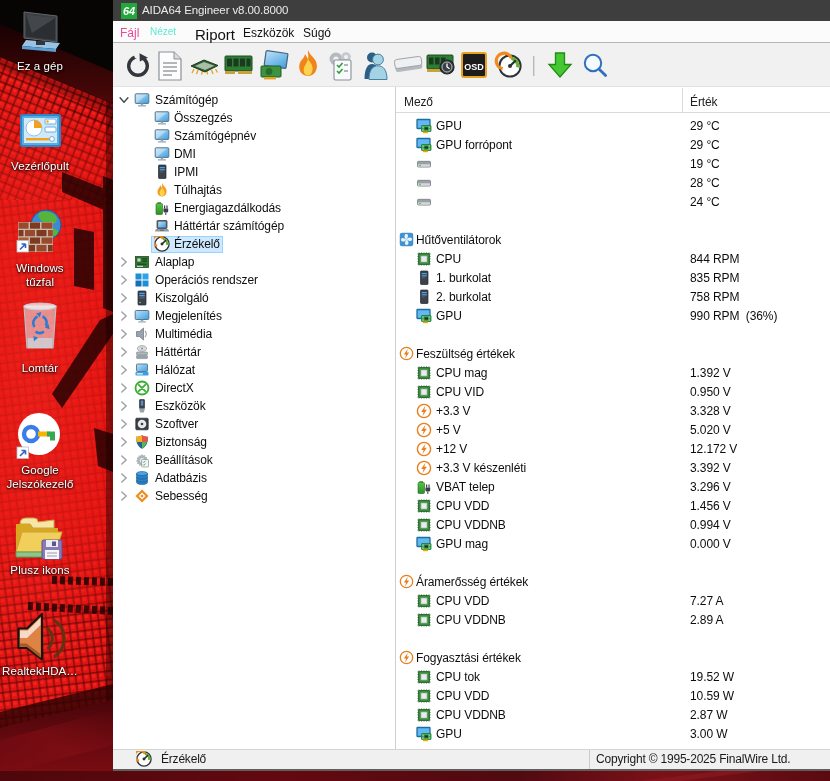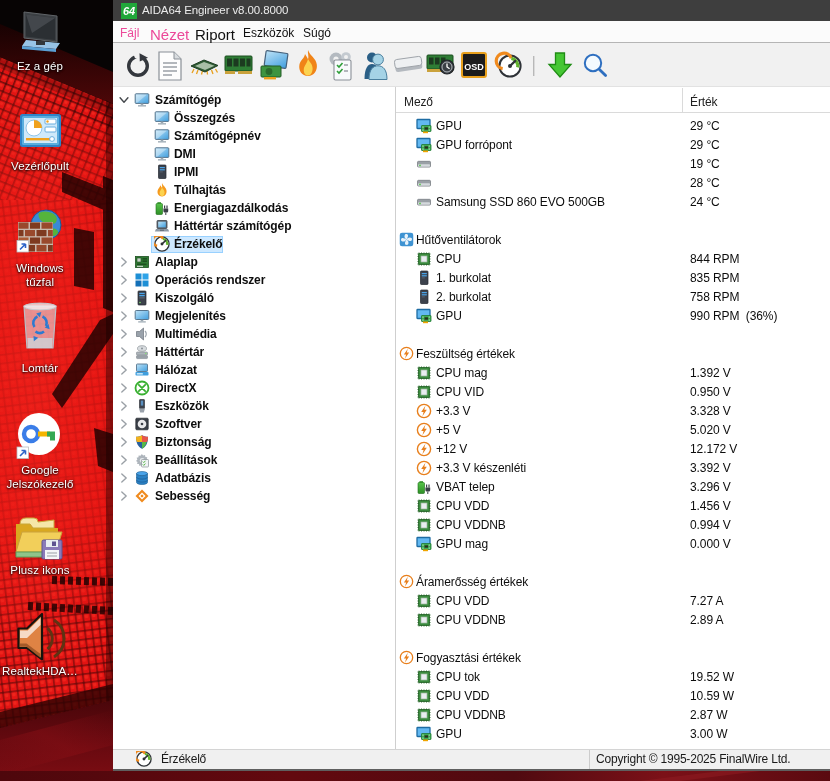--- a/index.html
+++ b/index.html
@@ -6,21 +6,21 @@
   font-family:"Liberation Sans", sans-serif; }
 #scene { position:relative; width:830px; height:781px; }
 .ic { position:absolute; }
 .dlabel { position:absolute; width:110px; text-align:center; font-size:11.5px; color:#fff;
   text-shadow:0 1px 2px rgba(0,0,0,0.95), 0 0 3px rgba(0,0,0,0.8); letter-spacing:0.1px; }
 #win { position:absolute; left:113px; top:0; width:717px; height:771px; background:#fff; }
 #logo { position:absolute; left:8px; top:2.5px; width:16px; height:16px; background:#21a73a;
   color:#fff; font-size:11px; font-weight:bold; text-align:center; line-height:16px; font-style:italic; }
 #menu { position:absolute; left:0; top:21px; width:717px; height:22px; background:#fbfbfb;
   border-bottom:1px solid #b5b5b5; }
-.tl { position:absolute; font-size:12px; color:#0d0d0d; height:18px; line-height:18px; white-space:nowrap; letter-spacing:-0.1px;font-weight:bold;}
+.tl { position:absolute; font-size:12px; color:#0d0d0d; height:18px; line-height:18px; white-space:nowrap; letter-spacing:-0.1px;}
 .rl { position:absolute; font-size:12px; color:#0d0d0d; height:19px; line-height:19px; white-space:nowrap; letter-spacing:-0.1px;}
 </style></head>
 <body>
 <div id="scene">
 
 <svg width="0" height="0" style="position:absolute">
 <defs>
 <linearGradient id="scr" x1="0" y1="0" x2="1" y2="1">
  <stop offset="0" stop-color="#bfe3f7"></stop>
           <stop offset="1" stop-color="#3f9ede"></stop>
@@ -367,21 +367,21 @@
 <div class="dlabel" style="left:-15px;top:464px">Google</div>
 <div class="dlabel" style="left:-15px;top:478px">Jelszókezelő</div>
 <div class="dlabel" style="left:-15px;top:564px">Plusz ikons</div>
 <div class="dlabel" style="left:-15px;top:665px">RealtekHDA…</div>
 <div id="win"></div>
 <div style="position:absolute;left:113px;top:0;width:717px;height:21px;background:#3e3e3e"></div>
 <div id="logo" style="position:absolute;left:121px;top:2.5px">64</div>
 <div style="position:absolute;left:142px;top:4px;color:#ebebeb;font-size:11.5px;letter-spacing:-0.1px">AIDA64 Engineer v8.00.8000</div>
 <div id="menu" style="left:113px"></div>
 <span style="position:absolute;left:120px;top:26px;font-size:12px;color:#ec4899">Fájl</span>
-<span style="position:absolute;left:150px;top:26px;font-size:15px;color:#ec4899">Nézet</span>
+<span style="position:absolute;left:150px;top:26px;font-size:10px;color:#5eead4">Nézet</span>
 <span style="position:absolute;left:195px;top:26px;font-size:15px;color:#101010">Riport</span>
 <span style="position:absolute;left:243px;top:26px;font-size:12px;color:#101010">Eszközök</span>
 <span style="position:absolute;left:303px;top:26px;font-size:12px;color:#101010">Súgó</span>
 <div style="position:absolute;left:113px;top:43px;width:717px;height:44px;background:#f1f1f1;border-bottom:1px solid #e2e2e2"></div>
 
 <svg style="position:absolute;left:113px;top:44px;width:717px;height:43px" viewBox="0 0 717 43">
 
  <g transform="translate(14,9)">
    <circle cx="11" cy="13" r="9.3" stroke="#33373d" stroke-width="3.4" fill="none"></circle>
    <polygon points="5.5,-1 17,-1 13,7.5 8,5" fill="#f1f1f1"></polygon>
@@ -642,21 +642,20 @@
       <use href="#i-drive"></use>
     </svg>
 <div class="rl" style="left:690px;top:155px">19 °C</div>
 <svg class="ic" style="left:416px;top:175px;width:16px;height:16px">
       <use href="#i-drive"></use>
     </svg>
 <div class="rl" style="left:690px;top:174px">28 °C</div>
 <svg class="ic" style="left:416px;top:194px;width:16px;height:16px">
       <use href="#i-drive"></use>
     </svg>
-<div class="rl" style="left:436px;top:193px">Samsung SSD 860 EVO 500GB</div>
 <div class="rl" style="left:690px;top:193px">24 °C</div>
 <svg class="ic" style="left:399px;top:232px;width:15px;height:15px">
       <use href="#i-fan"></use>
     </svg>
 <div class="rl" style="left:416px;top:231px">Hűtőventilátorok</div>
 <svg class="ic" style="left:416px;top:251px;width:16px;height:16px">
       <use href="#i-chip"></use>
     </svg>
 <div class="rl" style="left:436px;top:250px">CPU</div>
 <div class="rl" style="left:690px;top:250px">844 RPM</div>

